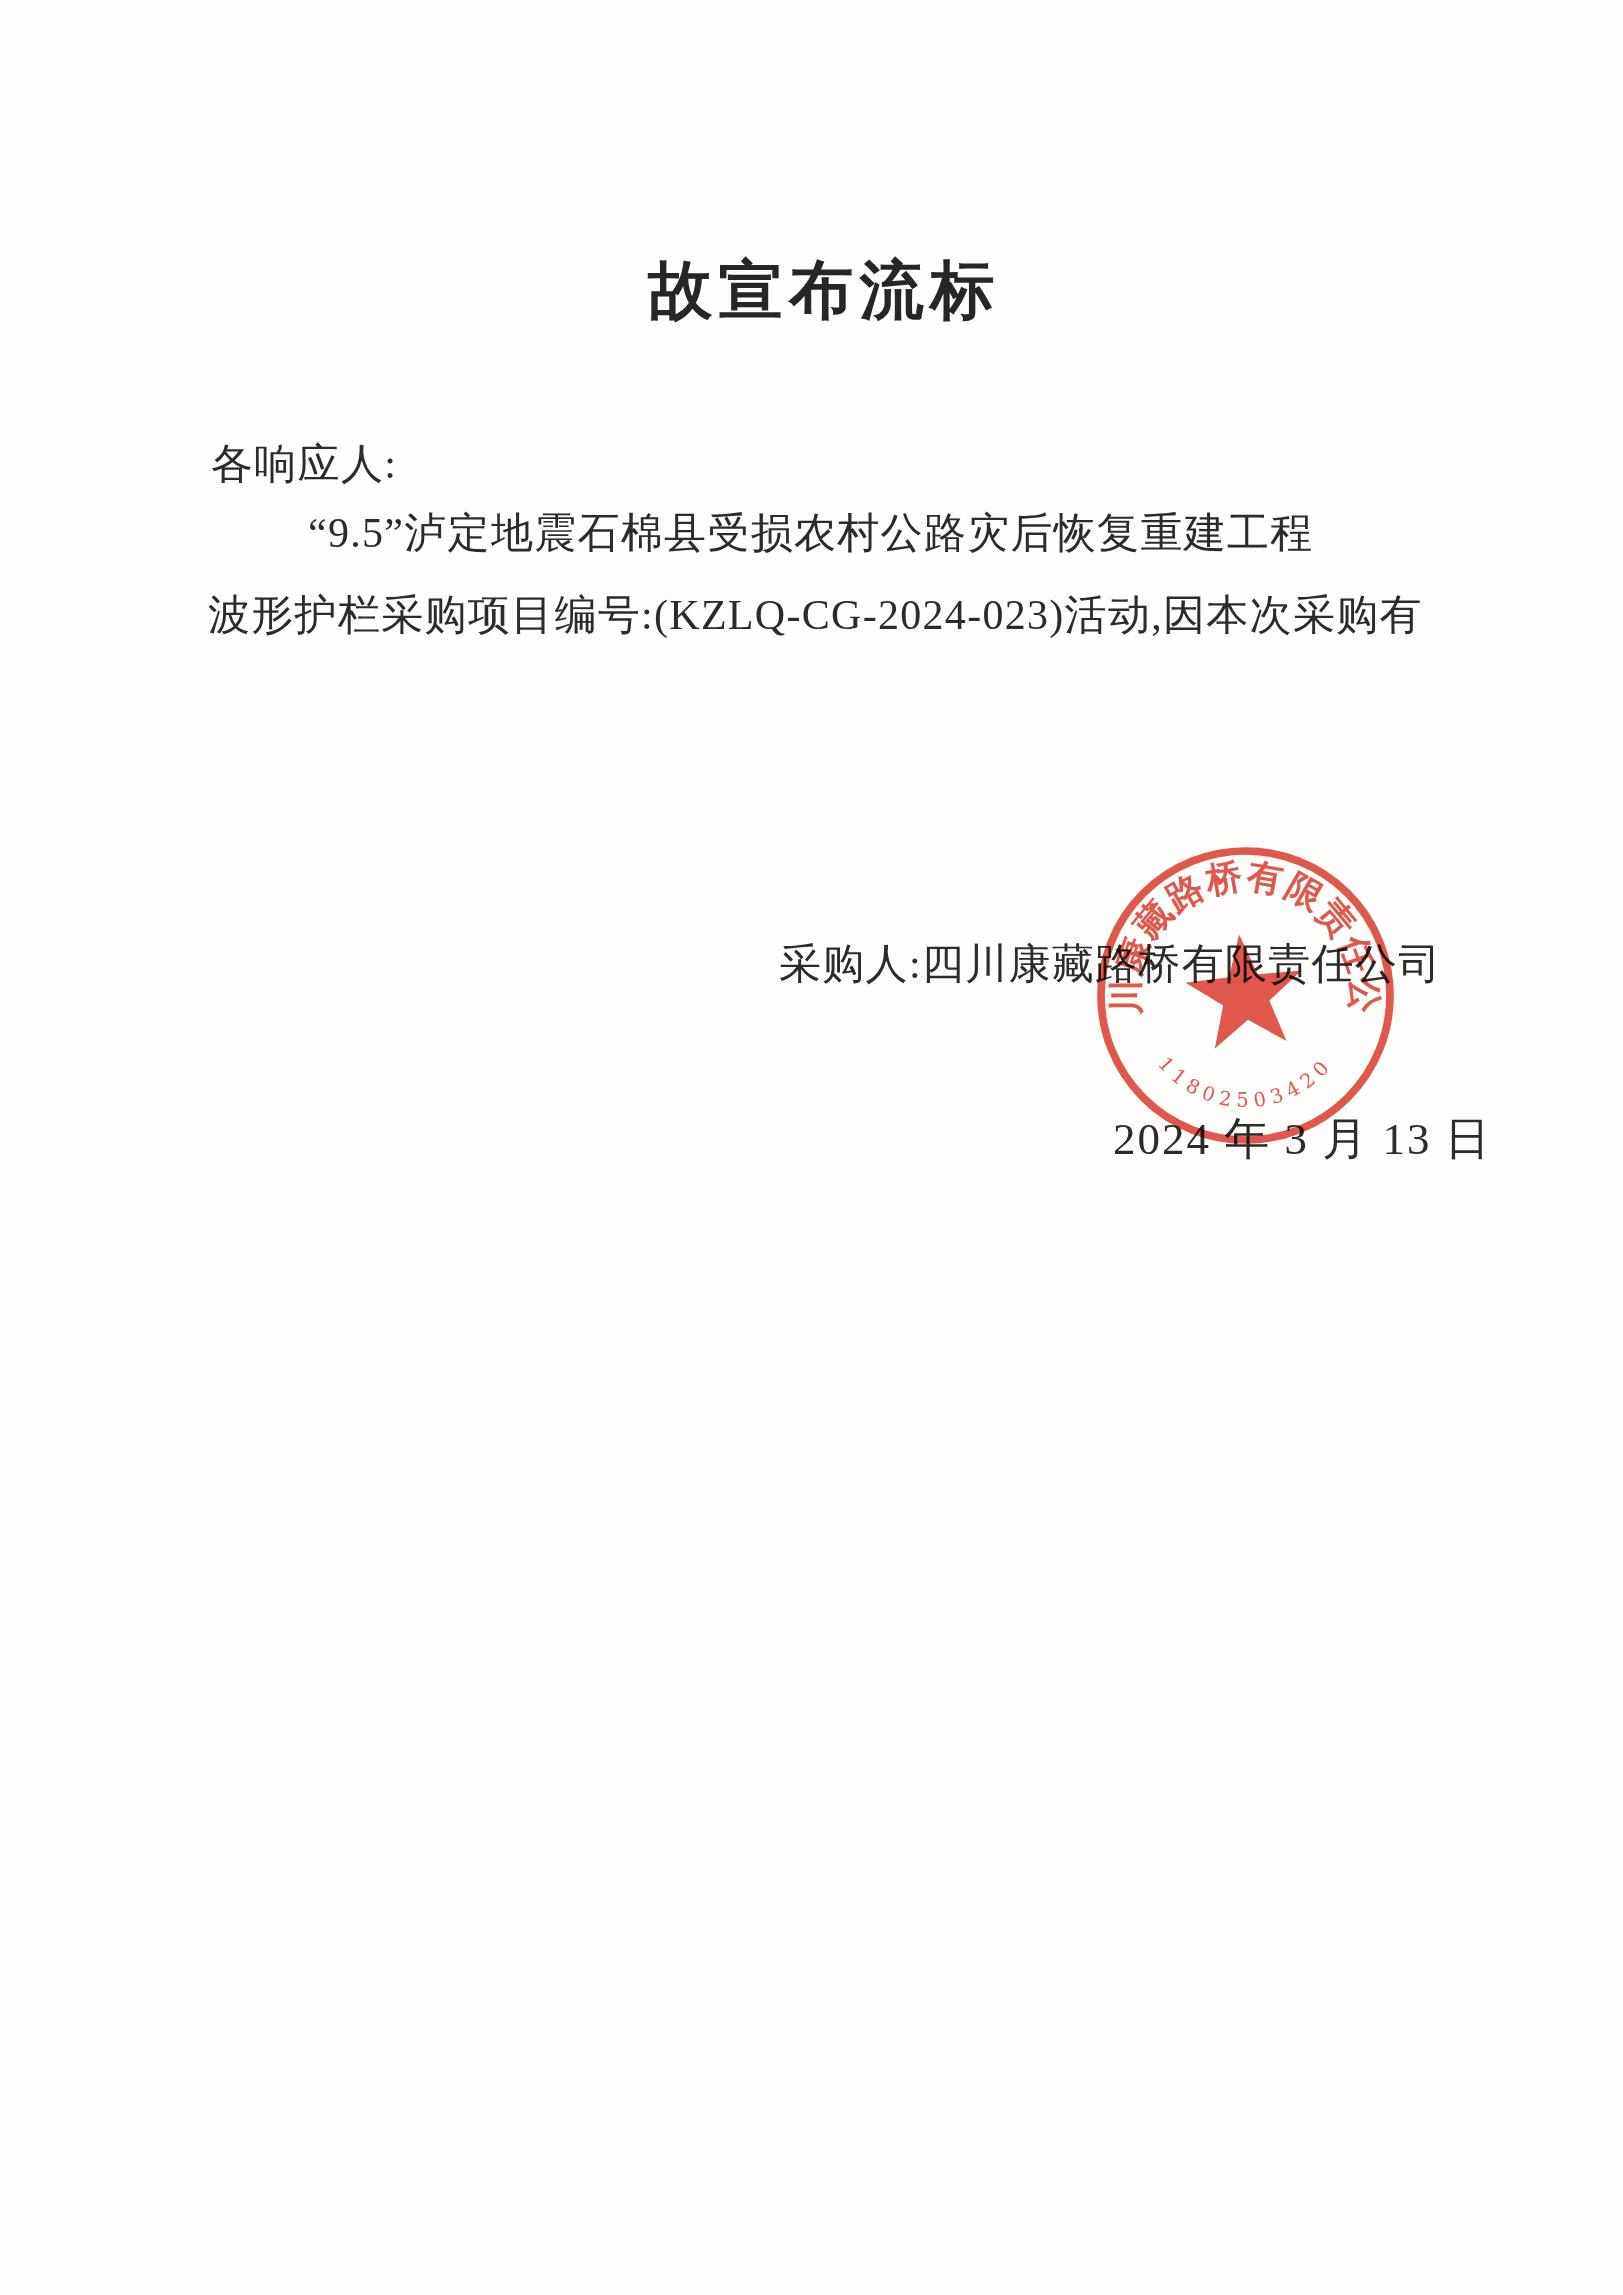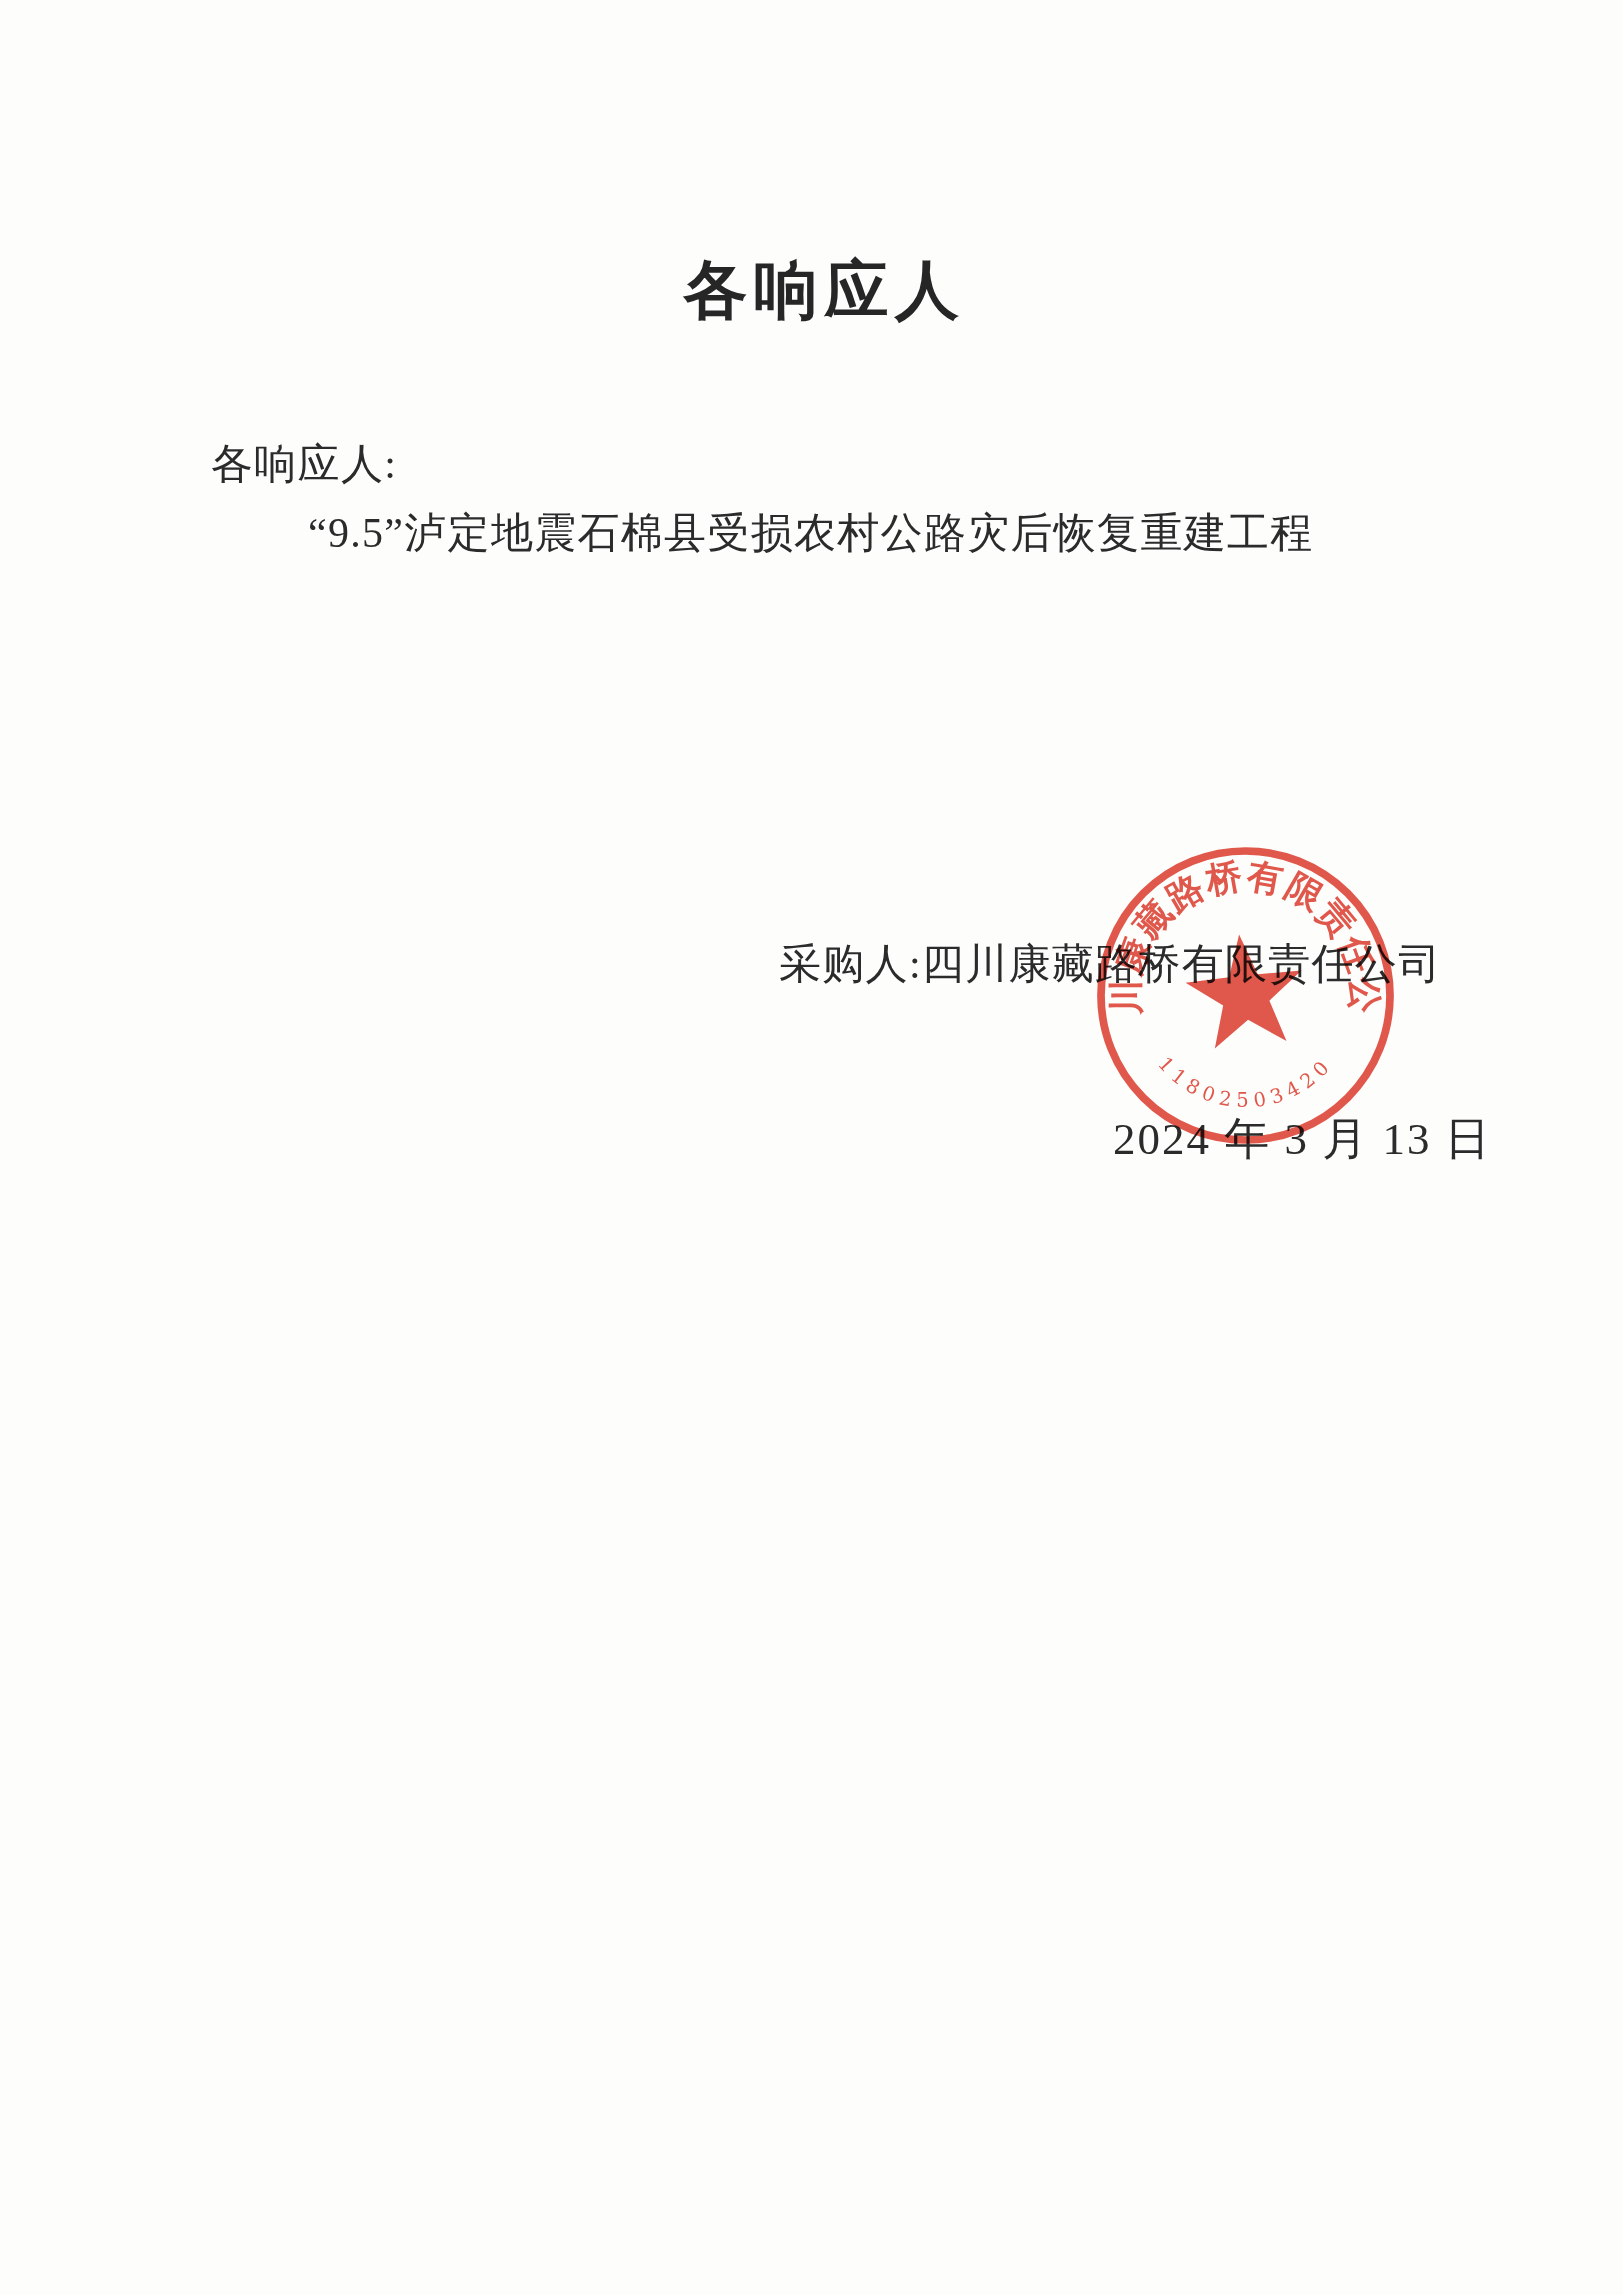--- a/index.html
+++ b/index.html
@@ -69,26 +69,27 @@
     font-family: "DejaVu Serif", "Liberation Serif", serif;
     font-size: 33px;
     letter-spacing: 10px;
   }
 </style>
 </head>
 <body>
 
 <div class="page">
 
-  <h1 class="doc-title">各响应人</h1>
+  <h1 class="doc-title">故宣布流标</h1>
 
   <div class="line salutation">各响应人:</div>
 
   <div class="line body-line-1">“9.5”泸定地震石棉县受损农村公路灾后恢复重建工程</div>
 
+  <div class="line body-line-2">波形护栏采购项目编号:(KZLQ-CG-2024-023)活动,因本次采购有</div>
 
 
   <svg class="seal" viewBox="-280 -280 560 560" xmlns="http://www.w3.org/2000/svg">
     <defs>
       <path id="seal-arc-top" d="M -169.1 61.6 A 180 180 0 1 1 169.1 61.6" fill="none"></path>
       <path id="seal-arc-bottom" d="M -148.2 115.8 A 188 188 0 0 0 148.2 115.8" fill="none"></path>
     </defs>
 
     <circle class="seal-ring" r="243" stroke="#e04a3c"></circle>
 

